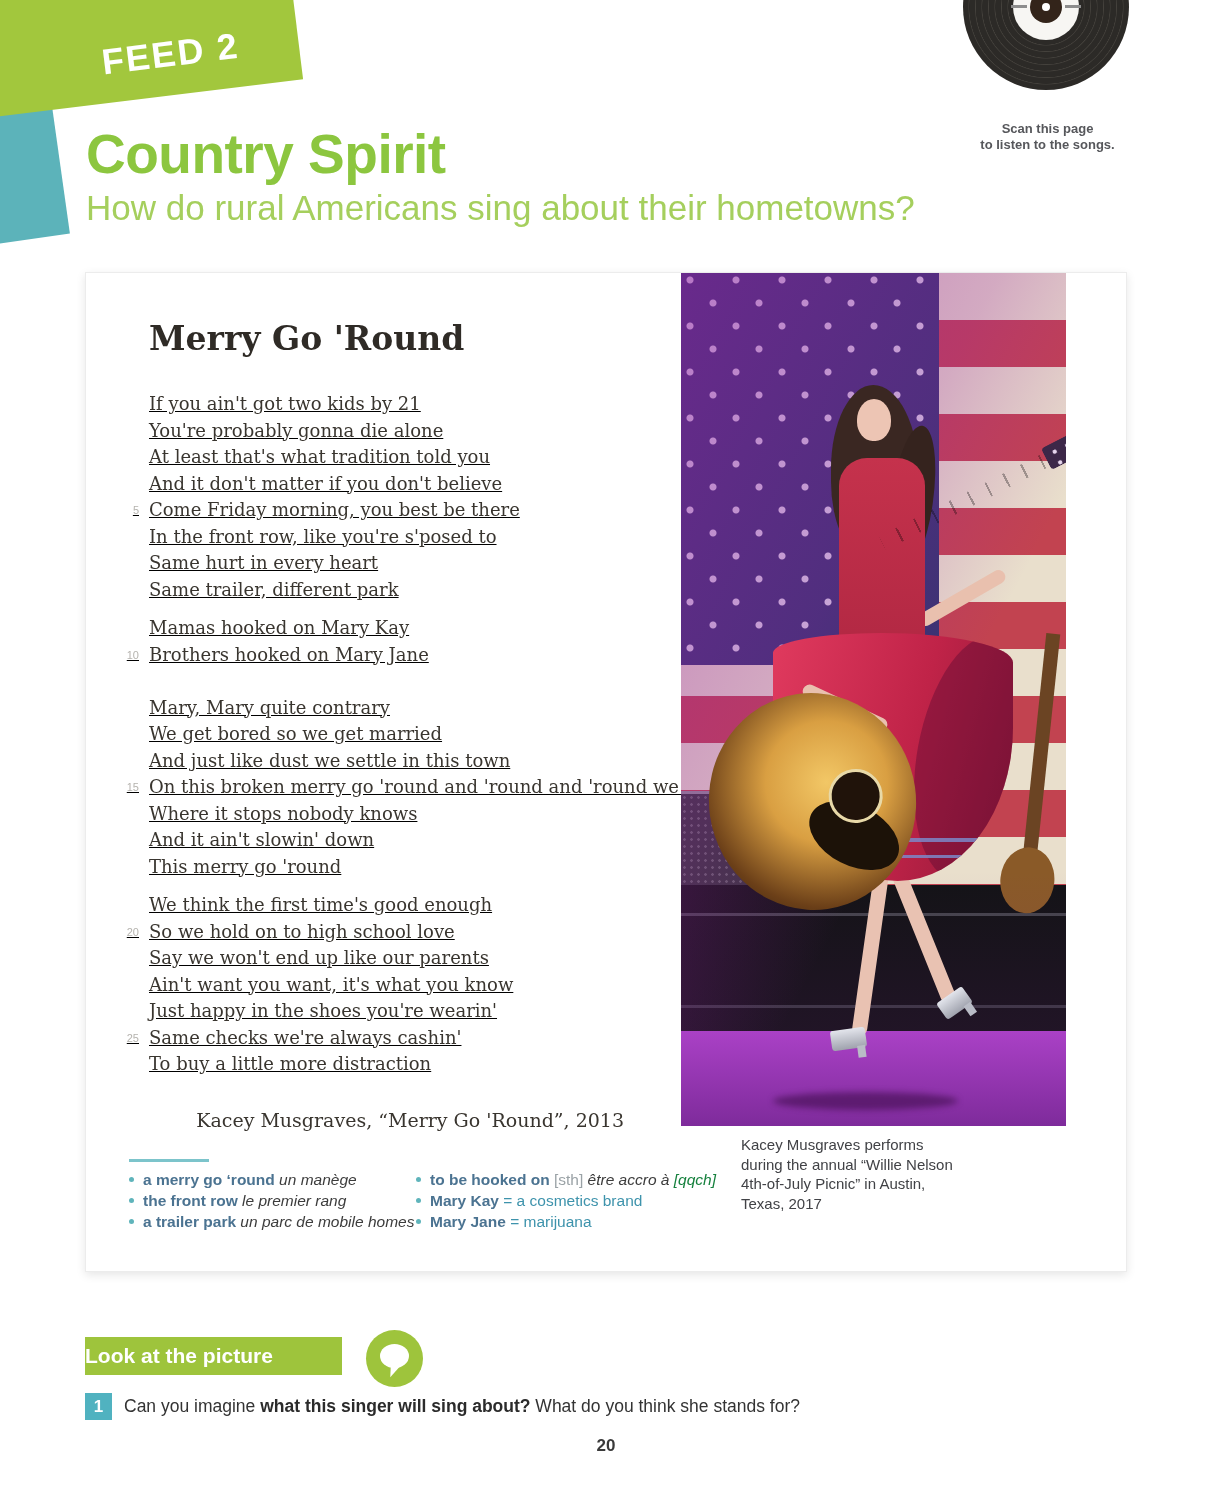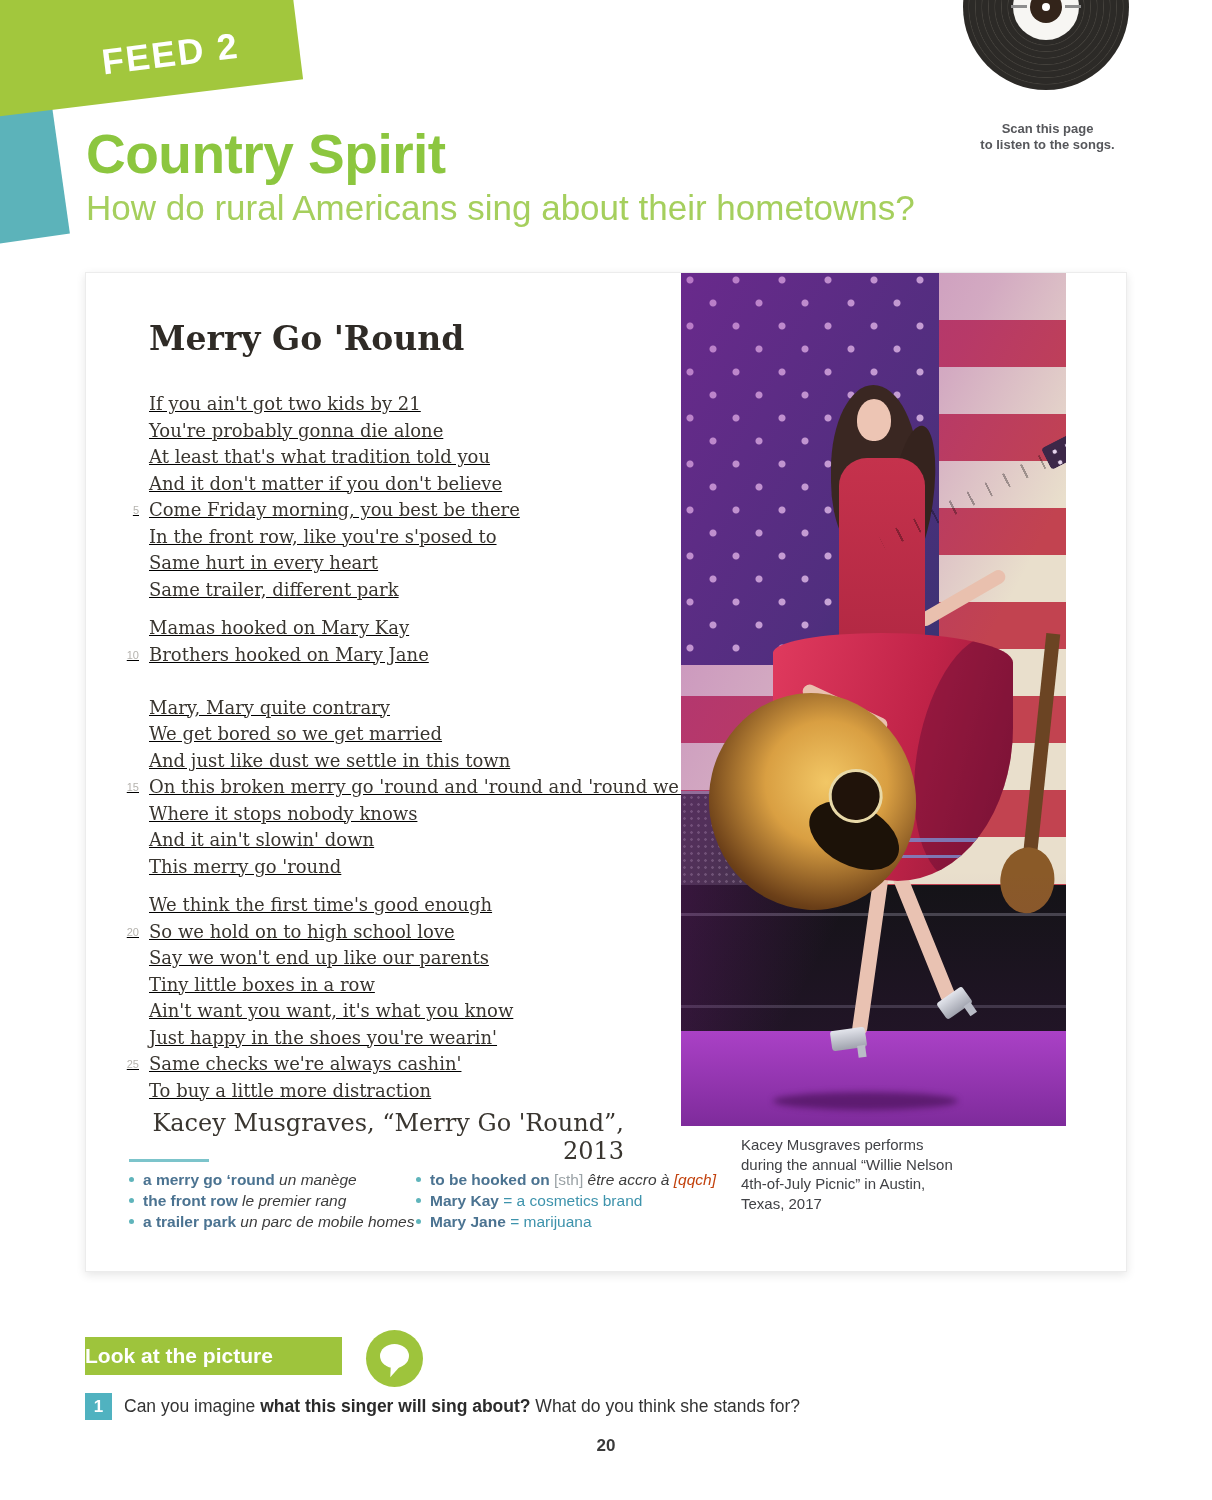--- a/index.html
+++ b/index.html
@@ -41,35 +41,35 @@
   .song-title{position:absolute;left:63px;top:46px;margin:0;
         font-family:"DejaVu Serif",serif;font-size:33px;font-weight:bold;color:#2f2b26;}
   .lyrics{position:absolute;left:25px;top:118px;}
   .stanza{margin-bottom:12px;}
   .line{display:flex;height:26.5px;text-decoration:underline;}
   .lnum{flex:none;width:28px;text-align:right;padding-right:10px;
         font-size:11px;color:#b5b3ae;line-height:27px;}
   .ltext{font-family:"DejaVu Serif",serif;font-size:18px;line-height:26.5px;
         color:#39352f;white-space:nowrap;}
   .attribution{position:absolute;left:63px;top:836px;width:475px;text-align:right;
-        font-family:"DejaVu Serif",serif;font-size:24px;color:#39352f;}
+        font-family:"DejaVu Serif",serif;font-size:19px;color:#39352f;}
 
   
   .vocab-rule{position:absolute;left:43px;top:886px;width:80px;height:3px;background:#7cc4cb;}
   .vocab{position:absolute;margin:0;padding:0;list-style:none;font-size:15.5px;line-height:21px;}
   .vocab li{position:relative;padding-left:14px;white-space:nowrap;}
   .vocab li::before{content:"";position:absolute;left:0;top:8px;width:5px;height:5px;
         border-radius:50%;background:#5fb4bb;}
   .vocab-left{left:43px;top:896px;}
   .vocab-right{left:330px;top:896px;}
   .seg-term{color:#4b7391;font-weight:bold;}
   .seg-fr{color:#3c3c3c;font-style:italic;}
   .seg-teal{color:#3e93ac;}
   .seg-gray{color:#9aa2a6;}
-  .seg-grayit{color:#c2410c;font-style:italic;}
+  .seg-grayit{color:#15803d;font-style:italic;}
 
   
   .photo{position:absolute;left:595px;top:0;width:385px;height:853px;overflow:hidden;background:#e9dfcc;}
   .flag-stripes{position:absolute;inset:0;
      background:repeating-linear-gradient(180deg,#e9dfcc 0 47px,#c24350 47px 94px);}
   .flag-canton{position:absolute;left:0;top:0;width:258px;height:392px;background:#34346f;
      background-image:radial-gradient(#d8d6e8 3px,transparent 4px),
                       radial-gradient(#d8d6e8 3px,transparent 4px);
      background-size:46px 46px;background-position:9px 7px,32px 30px;}
   .purple-tint{position:absolute;inset:0;
@@ -263,24 +263,20 @@
         <div class="line">
           <span class="lnum">20</span>
           <span class="ltext">So we hold on to high school love</span>
         </div>
         <div class="line">
           <span class="lnum"></span>
           <span class="ltext">Say we won't end up like our parents</span>
         </div>
         <div class="line">
           <span class="lnum"></span>
-          <span class="ltext">Tiny little boxes in a row</span>
-        </div>
-        <div class="line">
-          <span class="lnum"></span>
           <span class="ltext">Ain't want you want, it's what you know</span>
         </div>
         <div class="line">
           <span class="lnum"></span>
           <span class="ltext">Just happy in the shoes you're wearin'</span>
         </div>
         <div class="line">
           <span class="lnum">25</span>
           <span class="ltext">Same checks we're always cashin'</span>
         </div>

